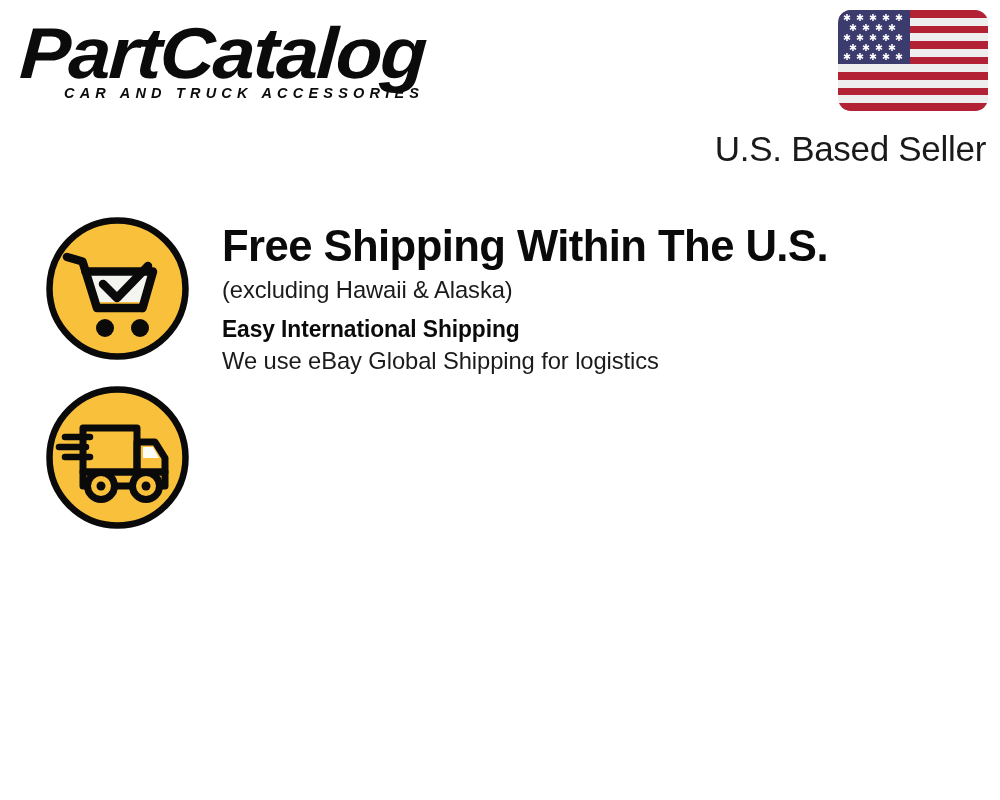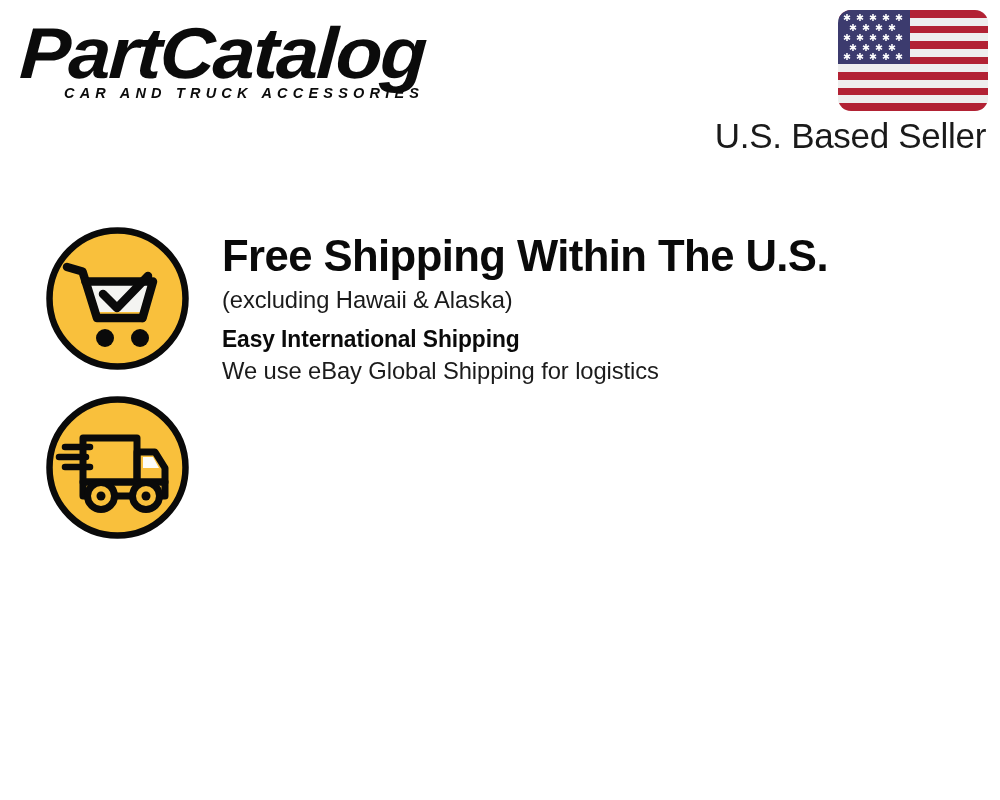--- a/index.html
+++ b/index.html
@@ -94,36 +94,36 @@
     background: #3c3b6e;
   }
   #flag-canton .star {
     position: absolute;
     color: #ffffff;
     font-size: 9.5px;
     line-height: 9.5px;
   }
   #seller-label {
     display: block;
-    margin-top: 4px;
+    margin-top: 17px;
     margin-right: 2px;
     font-family: "Liberation Sans", sans-serif;
     font-weight: 400;
     font-size: 35px;
     line-height: 42px;
     letter-spacing: -0.3px;
     color: #1a1a1a;
     white-space: nowrap;
   }
 
   
   #features {
     position: absolute;
     left: 0;
-    top: 222px;
+    top: 212px;
     width: 1000px;
   }
   .feature-row {
     position: relative;
     width: 1000px;
     height: 171px;
   }
   .feature-badge {
     position: absolute;
     left: 45px;

